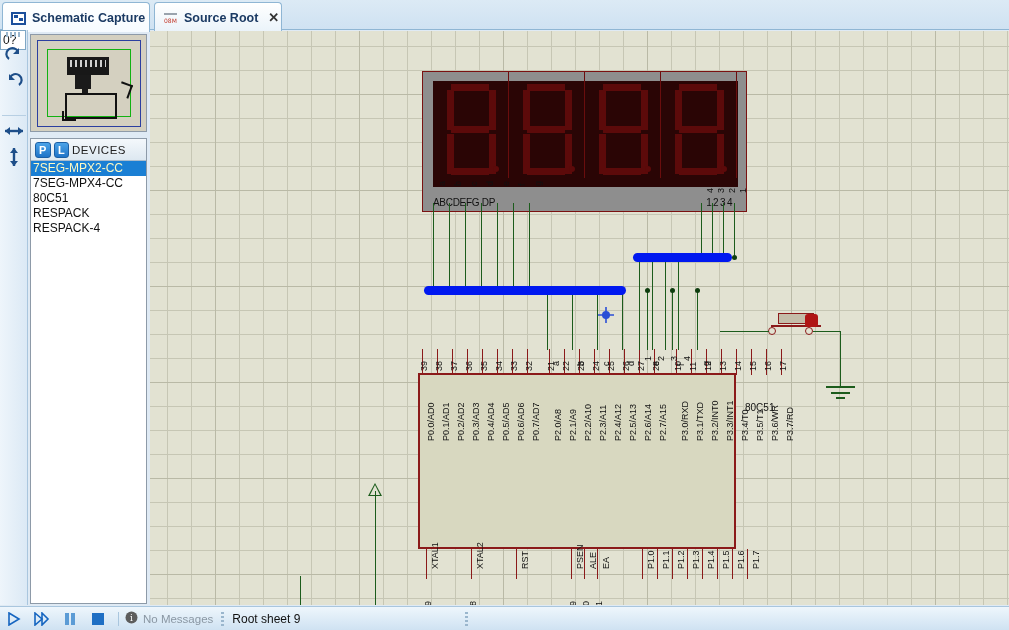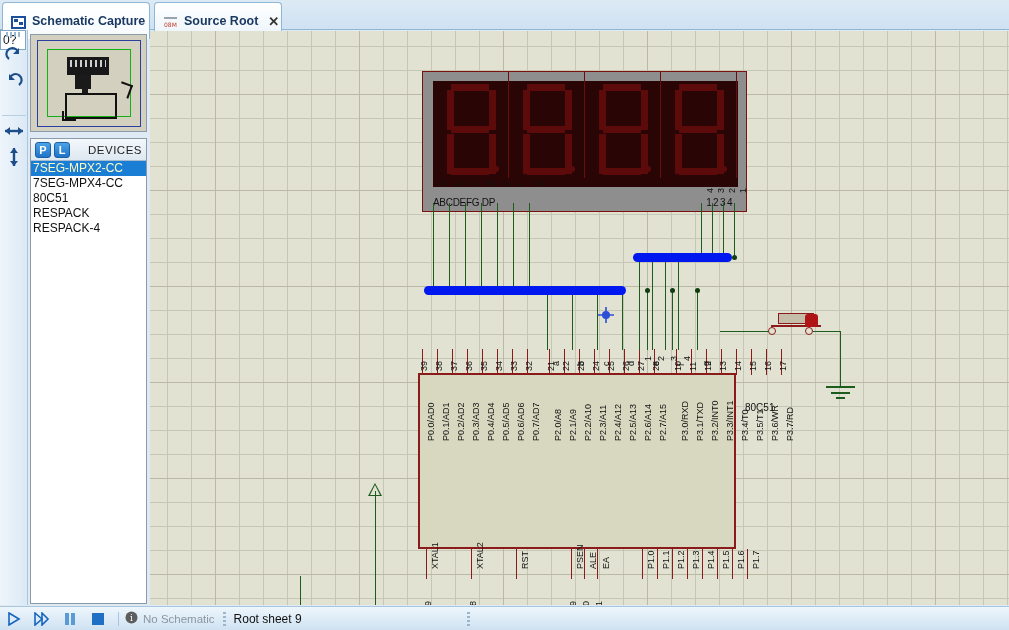--- a/index.html
+++ b/index.html
@@ -3,21 +3,21 @@
 <meta charset="utf-8">
 <style>
   * { box-sizing: border-box; margin:0; padding:0; }
   html,body { width:1009px; height:630px; overflow:hidden;
     font-family:"Liberation Sans", sans-serif; }
   body { background:#dfeaf4; position:relative; }
 
   
   #tabbar { position:absolute; left:0; top:0; width:1009px; height:30px;
     background:linear-gradient(#dceaf5,#cfe2f2); border-bottom:1px solid #8fb6d4; }
-  .tab { position:absolute; top:2px; height:37px; border:1px solid #8fb6d4;
+  .tab { position:absolute; top:2px; height:30px; border:1px solid #8fb6d4;
     border-bottom:none; border-radius:4px 4px 0 0;
     background:linear-gradient(#ffffff,#eaf3fa);
     display:flex; align-items:center; padding:0 8px; gap:6px; }
   .tab.active { background:linear-gradient(#ffffff,#f6fbff); }
   .tab-label { font-size:12.5px; font-weight:bold; color:#1b3a63; white-space:nowrap; }
   .tab-close { font-size:13px; color:#333; font-weight:bold; cursor:pointer; margin-left:4px;}
   .tabicon { width:15px; height:13px; position:relative; flex:none; }
   #tab0 { left:2px; width:148px; }
   #tab1 { left:154px; width:128px; }
 
@@ -59,21 +59,21 @@
 
   
   #devices { position:absolute; left:30px; top:138px; width:117px; height:466px;
     background:#fff; border:1px solid #8d9aa8; }
   #devhdr { position:relative; height:22px;
     background:linear-gradient(#f4f8fb,#dde8f1); border-bottom:1px solid #a9bccd;
     display:flex; align-items:center; padding:0 4px; gap:3px;}
   .pl-badge { width:16px; height:16px; border-radius:3px;
     background:linear-gradient(#4ba3e8,#1f74c8); color:#fff; font-size:11px; font-weight:bold;
     display:flex; align-items:center; justify-content:center; border:1px solid #1b5fa5;}
-  #devtitle { margin-left:auto; margin-right:0; font-size:11.5px; color:#222; letter-spacing:.5px;}
+  #devtitle { margin-left:auto; margin-right:16px; font-size:11.5px; color:#222; letter-spacing:.5px;}
   .devitem { font-size:12px; color:#111; padding:0 2px; height:15px; line-height:15px;
     white-space:nowrap; font-family:"Liberation Sans", sans-serif;}
   .devitem.sel { background:#1a7fd4; color:#fef9c3; }
 
   
   #canvas { position:absolute; left:150px; top:31px; width:859px; height:574px;
     background:#e2e2d2;
     background-image:
       linear-gradient(to right, #c6c6b4 1px, transparent 1px),
       linear-gradient(to bottom, #c6c6b4 1px, transparent 1px);
@@ -524,17 +524,17 @@
         <rect x="1" y="1" width="12" height="12" fill="#1f6fc4"></rect>
       </svg>
   </div>
   <div class="vsep"></div>
   <span style="margin-right:5px;">
     <svg width="13" height="13" viewBox="0 0 13 13">
         <circle cx="6.5" cy="6.5" r="6" fill="#5d5d5d"></circle>
         <text x="6.5" y="10" font-size="9" fill="#fff" text-anchor="middle" font-family="DejaVu Serif">i</text>
       </svg>
   </span>
-  <span id="nomsg">No Schematic</span>
+  <span id="nomsg">No Messages</span>
   <div class="dotsep"></div>
   <span id="rootsheet">Root sheet 9</span>
   <div class="dotsep" style="margin-left:165px;"></div>
 </div>
 
 </body></html>

